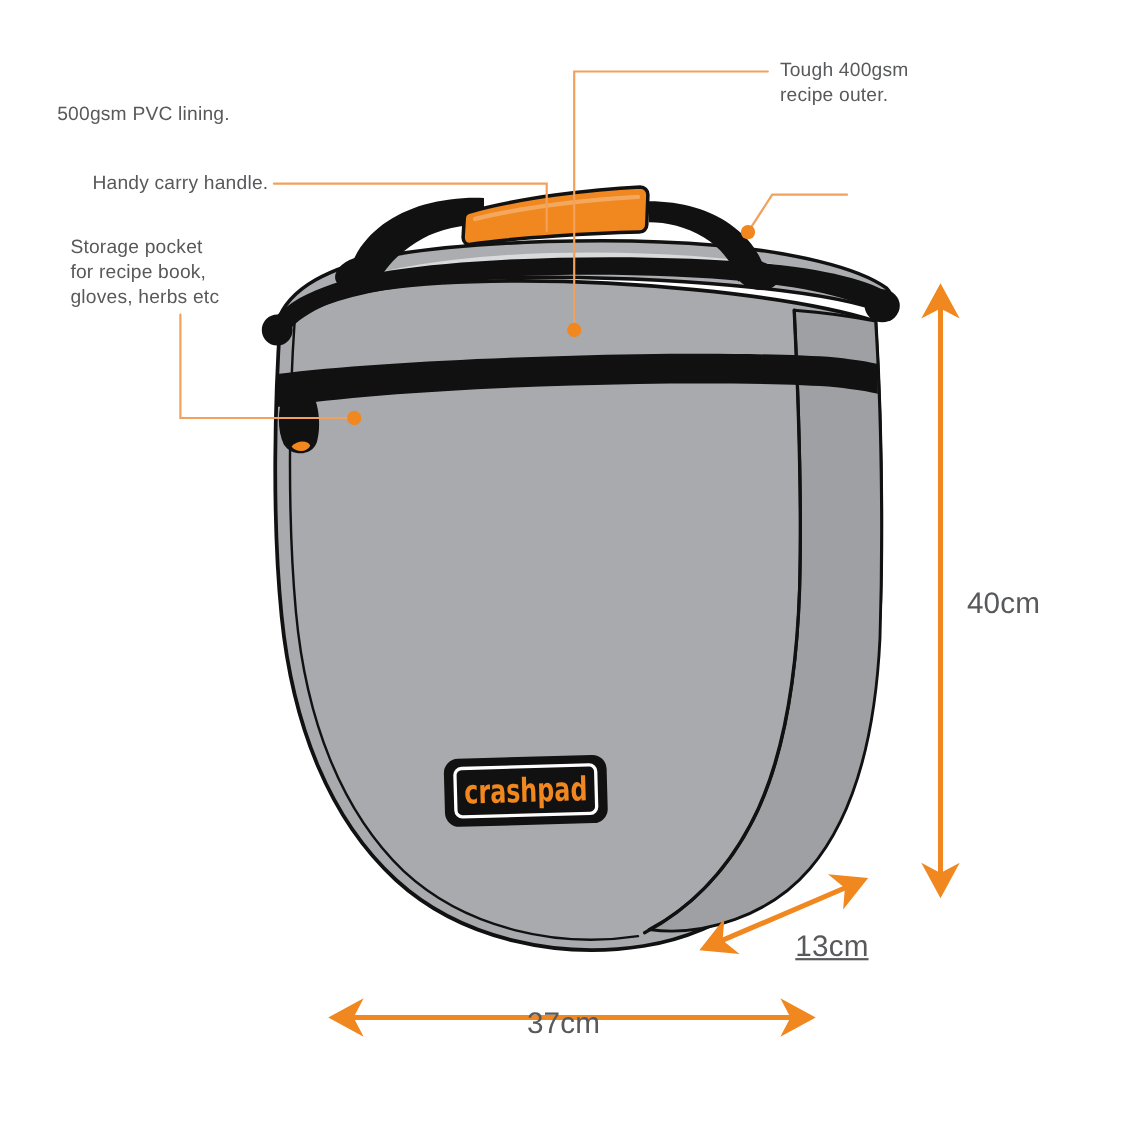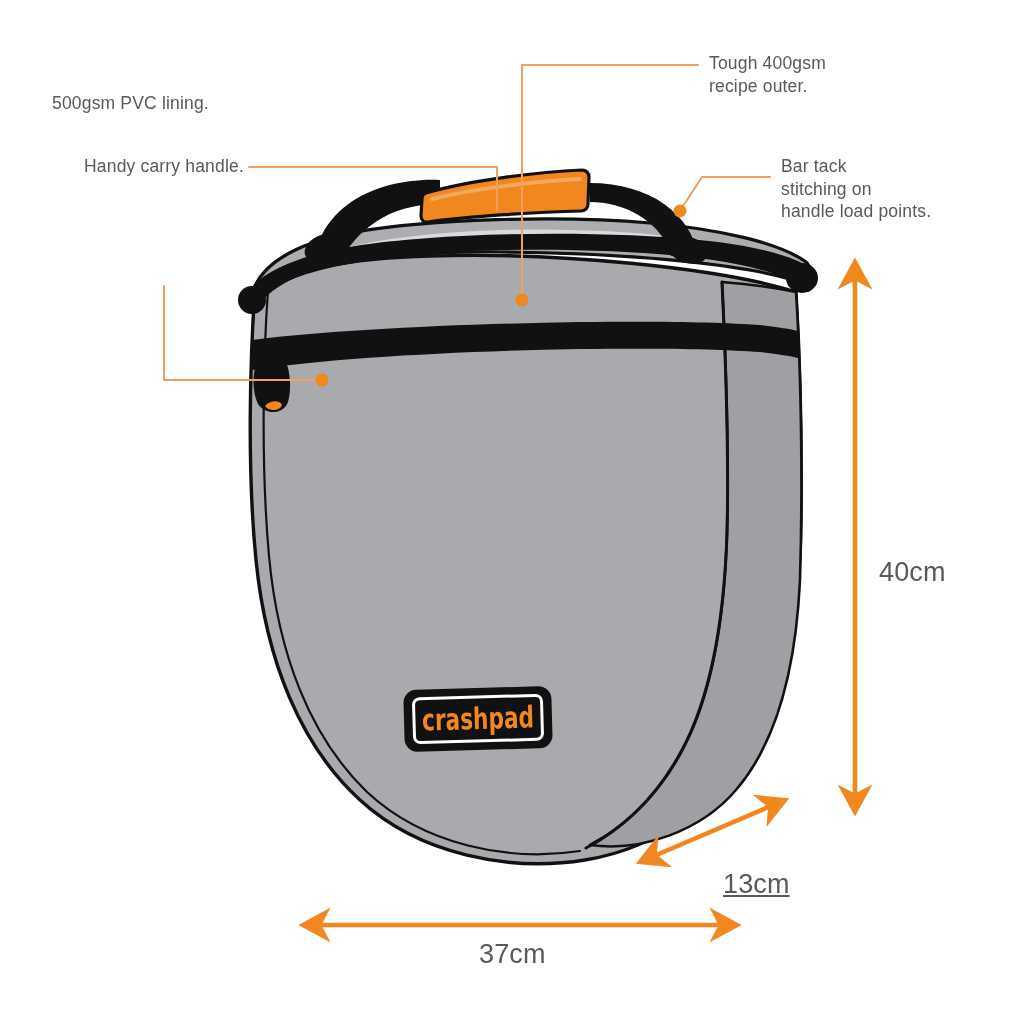--- a/index.html
+++ b/index.html
@@ -34,21 +34,20 @@
     line-height: 22.5px;
     white-space: pre-line;
     letter-spacing: 0.01em;
   }
   .dim-label {
     position: absolute;
     color: #58595b;
     font-size: 27px;
     line-height: 30px;
     letter-spacing: 0.005em;
-    margin-top: 24px;
   }
   #callout-lining   { left: 52px;  top: 92px;  }
   #callout-handle   { left: 64px;  top: 155px; margin-left: 20px; }
   #callout-pocket   { left: 64px;  top: 213px; }
   #callout-canvas   { left: 709px; top: 52px;  }
   #callout-bartack  { left: 781px; top: 155px; }
   #dim-height       { left: 879px; top: 533px; }
   #dim-depth        { left: 723px; top: 845px; text-decoration: underline; }
   #dim-width        { left: 479px; top: 915px; }
 </style>
@@ -193,27 +192,27 @@
       <line x1="640" y1="862" x2="785" y2="800" marker-start="url(#arrow-start)" marker-end="url(#arrow-end)"></line>
 
       <line x1="303" y1="925" x2="737" y2="925" marker-start="url(#arrow-start)" marker-end="url(#arrow-end)"></line>
     </g>
   </svg>
 
   <div class="callout" id="callout-lining">500gsm PVC lining.</div>
 
   <div class="callout" id="callout-handle">Handy carry handle.</div>
 
+  <div class="callout" id="callout-pocket">Storage pocket
+for recipe book,
+gloves, herbs etc</div>
 
   <div class="callout" id="callout-canvas">Tough 400gsm
 recipe outer.</div>
 
-  <div class="callout" id="callout-bartack">Bar tack
-stitching on
-handle load points.</div>
 
   <div class="dim-label" id="dim-height">40cm</div>
 
   <div class="dim-label" id="dim-depth">13cm</div>
 
   <div class="dim-label" id="dim-width">37cm</div>
 
 </div>
 
 </body></html>

